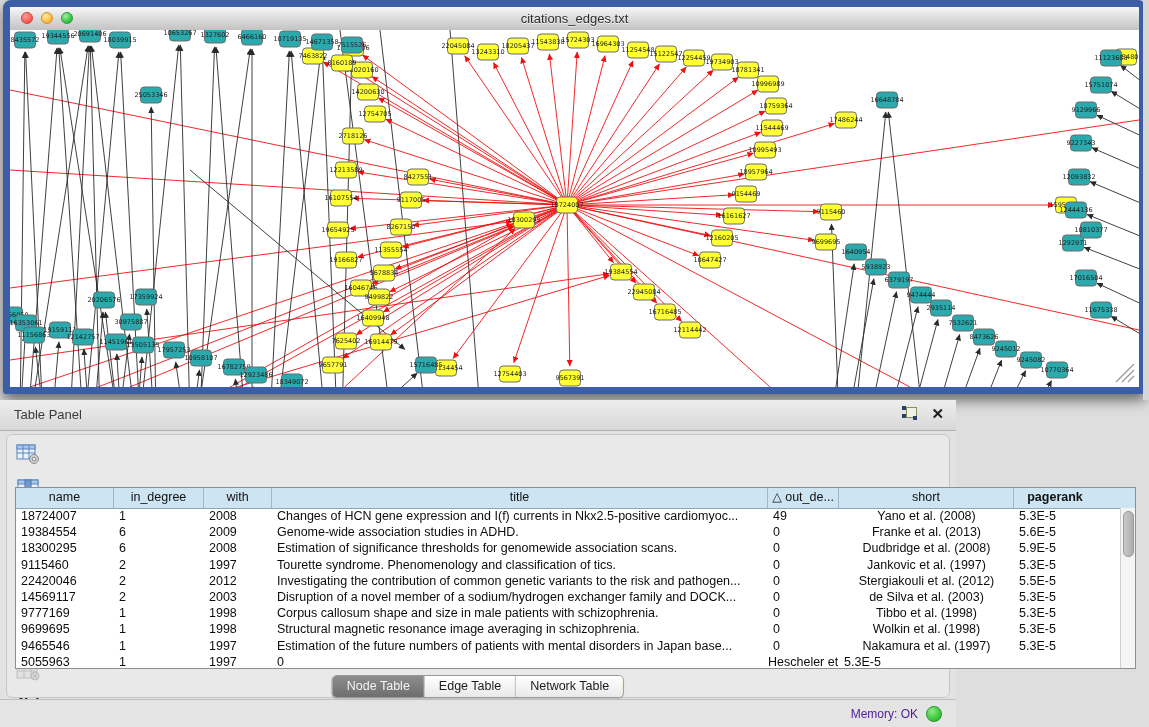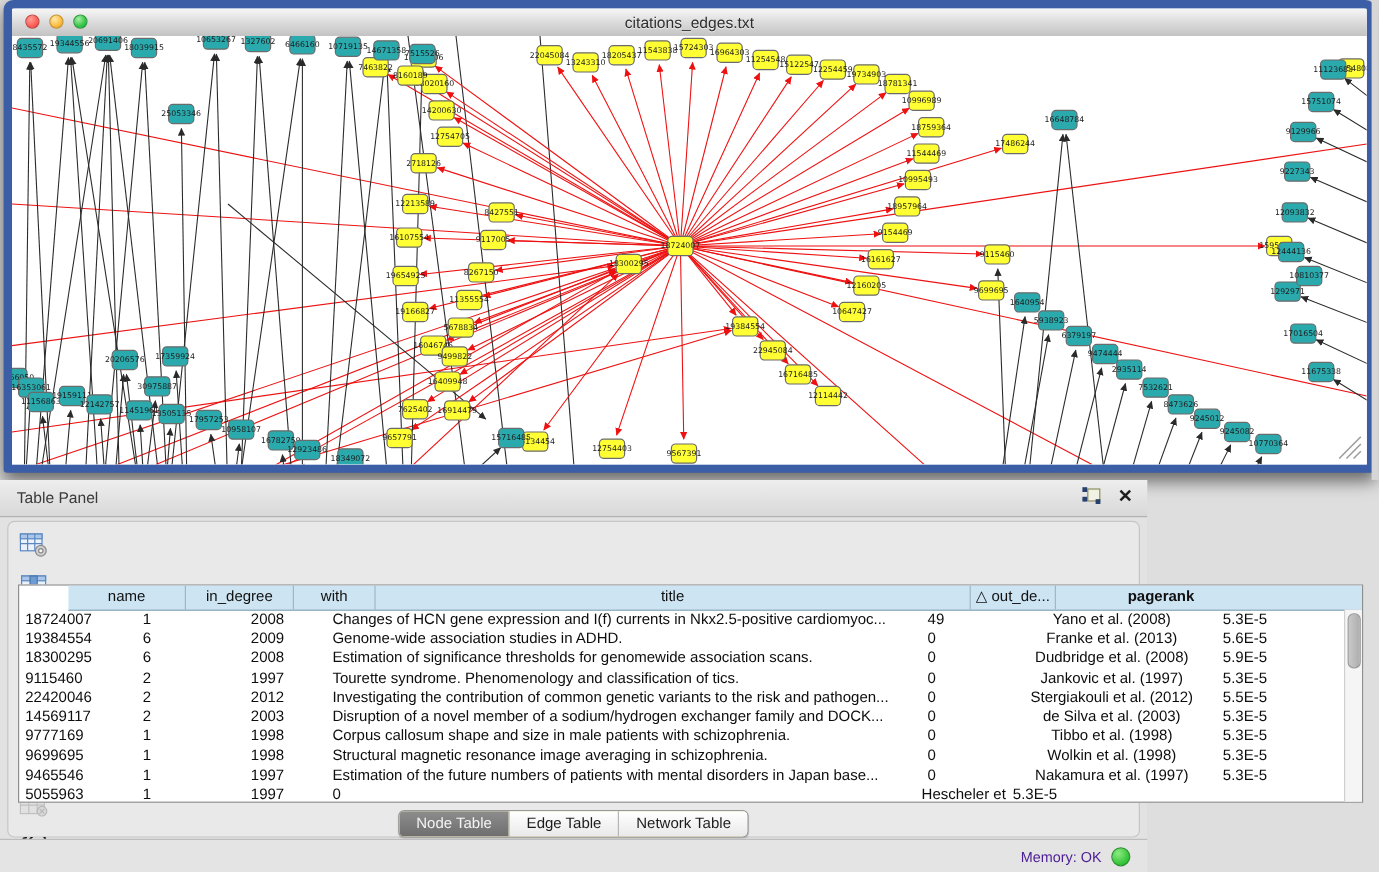--- a/index.html
+++ b/index.html
@@ -39,21 +39,21 @@
   .fx{font-size:15px;font-style:italic;font-weight:bold;color:#111;}
   .combo{position:relative;margin-left:14px;width:392px;height:22px;box-sizing:border-box;
     border:1px solid #9e9e9e;border-radius:5px;background:linear-gradient(#ffffff,#f0f0f0);
     box-shadow:0 1px 0 rgba(255,255,255,.8);}
   .combo .cval{position:absolute;left:9px;top:3px;font-size:13px;color:#111;}
   .combo .stepper{position:absolute;right:6px;top:2px;width:10px;height:16px;
     display:flex;flex-direction:column;align-items:center;justify-content:center;color:#555;}
   .combo .stepper span{font-size:7px;line-height:7px;}
   
   .dtable{position:absolute;left:8px;top:52px;width:1121px;height:182px;box-sizing:border-box;
-    border:1px solid #8f8f8f;background:#fff;padding-left:41px;}
+    border:1px solid #8f8f8f;background:#fff;}
   .thead{display:grid;grid-template-columns:98px 90px 68px 496px 71px 175px 82px 1fr;
     height:20px;background:#cde4f2;border-bottom:1px solid #8aa8ba;}
   .th{font-size:12.5px;color:#111;text-align:center;line-height:19px;
     border-right:1px solid #9db9c8;overflow:hidden;white-space:nowrap;}
   .th:last-child{border-right:none;font-weight:bold;}
   .tbody{position:absolute;left:0;top:20px;right:14px;bottom:0;overflow:hidden;}
   .tr{display:grid;grid-template-columns:98px 90px 68px 496px 71px 175px 82px 1fr;height:16.2px;}
   .td{font-size:12.5px;color:#0d0d0d;line-height:16px;white-space:nowrap;overflow:hidden;padding-left:5px;}
   .td.center{text-align:center;padding-left:0;}
   .vscroll{position:absolute;right:0;top:20px;bottom:0;width:14px;background:#f5f5f5;border-left:1px solid #cfcfcf;}
@@ -538,20 +538,21 @@
       </span>
     </div>
 
     <div class="dtable">
       <div class="thead" id="thead">
           <div class="th">name</div>
           <div class="th">in_degree</div>
           <div class="th">with</div>
           <div class="th">title</div>
           <div class="th">△ out_de...</div>
+          <div class="th">short</div>
           <div class="th">pagerank</div>
         </div>
       <div class="tbody" id="tbody">
           <div class="tr">
             <div class="td">18724007</div>
             <div class="td">1</div>
             <div class="td">2008</div>
             <div class="td">Changes of HCN gene expression and I(f) currents in Nkx2.5-positive cardiomyoc...</div>
             <div class="td">49</div>
             <div class="td center">Yano et al. (2008)</div>

